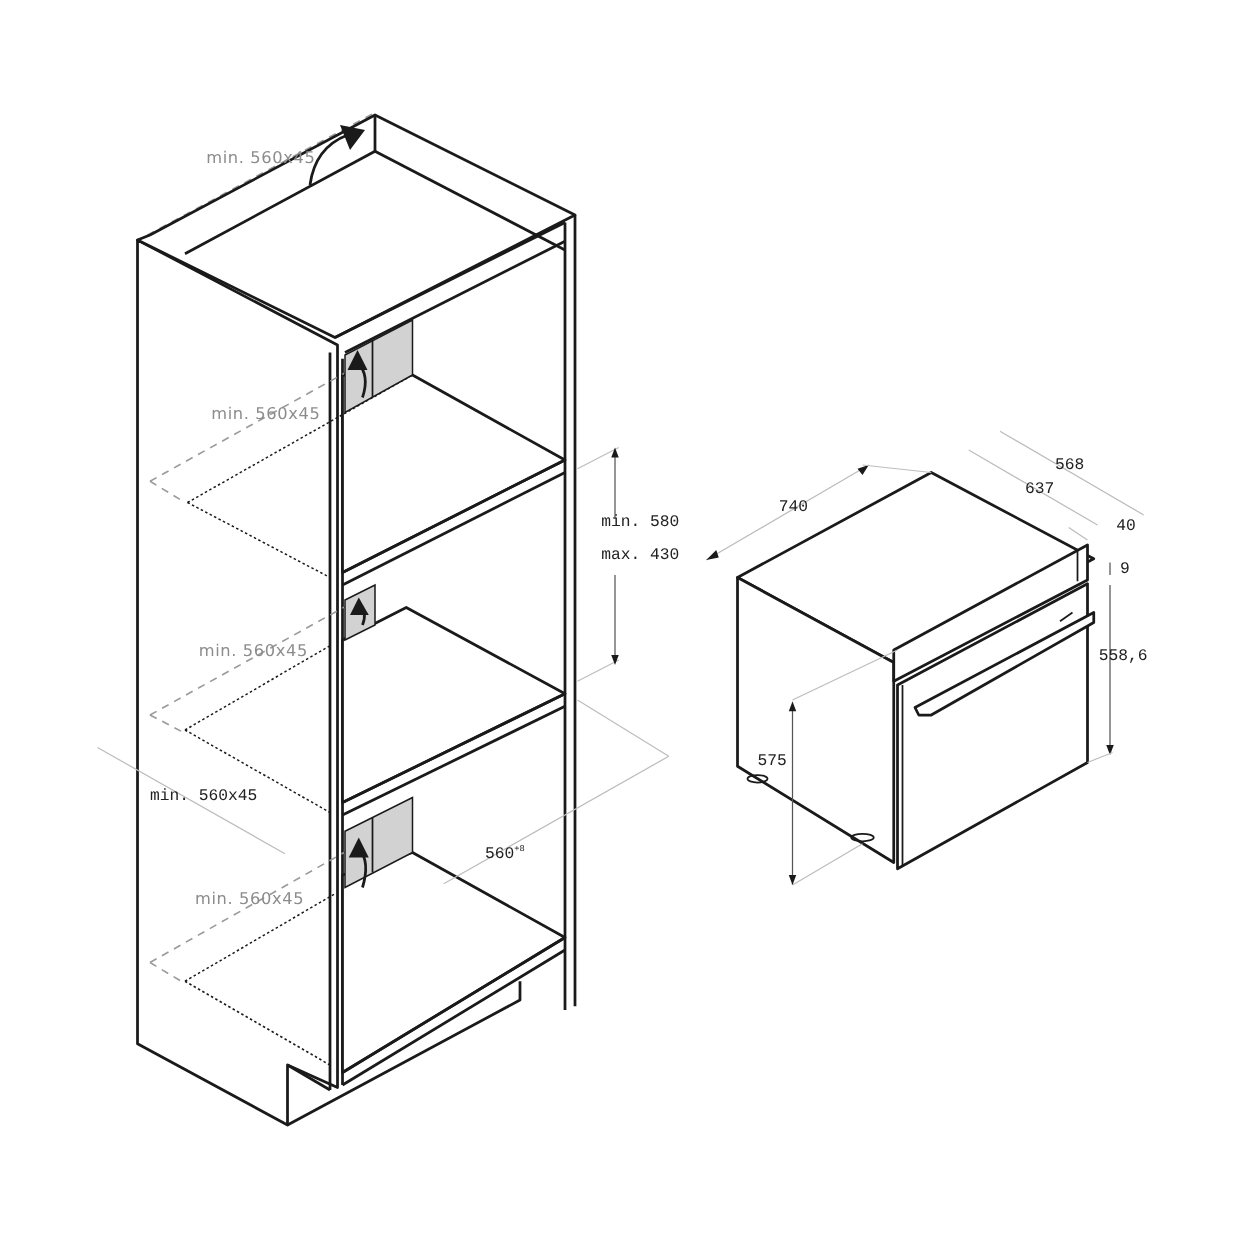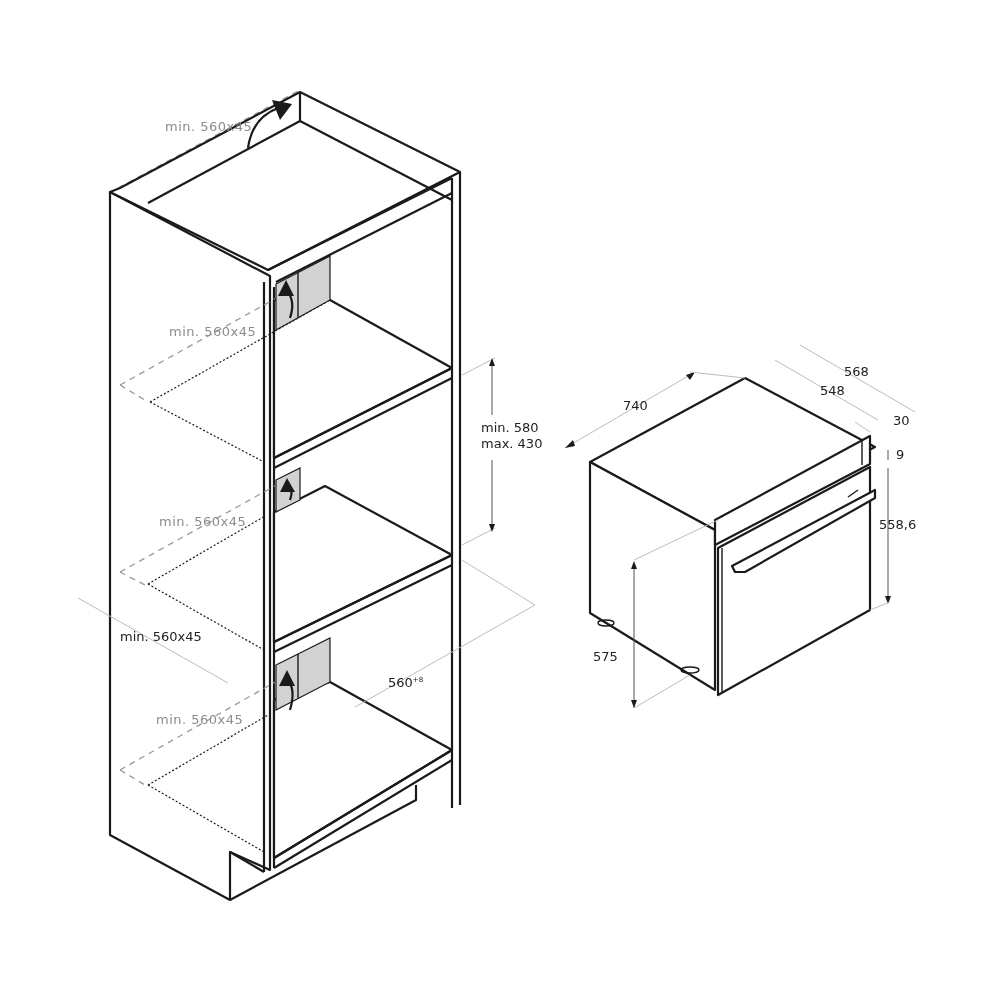--- a/index.html
+++ b/index.html
@@ -9,21 +9,21 @@
   .thin { fill:none; stroke:#1a1a1a; stroke-width:1.4; }
   .dim { fill:none; stroke:#bdbdbd; stroke-width:1; }
   .dimdark { fill:none; stroke:#555; stroke-width:1; }
   .dash { fill:none; stroke:#9a9a9a; stroke-width:1.3; stroke-dasharray:6 5; }
   .dot { fill:none; stroke:#1a1a1a; stroke-width:1.2; stroke-dasharray:2 2; }
   .vent { fill:#d2d2d2; stroke:#1a1a1a; stroke-width:1.2; }
   .arrow { fill:#1a1a1a; }
   .face { fill:#ffffff; }
   .lbl { position:absolute; font-size:13px; white-space:nowrap; line-height:15px; }
   .grey { color:#8c8c8c; letter-spacing:0.5px; }
-  .dark { color:#222; }
+  .dark { color:#222;font-family:Liberation Mono, monospace; }
   sup { font-size:7px; }
 </style>
 </head>
 <body>
 
 <svg width="1000" height="1000" viewBox="0 0 1000 1000">
 
   <g>
 
     <polyline class="dash" points="118,188 300,90"></polyline>
@@ -138,23 +138,23 @@
     <line class="dim" x1="634" y1="708" x2="690" y2="675"></line>
   </g>
 </svg>
 
 <div class="lbl grey" style="left:165px;top:119px;">min. 560x45</div>
 <div class="lbl grey" style="left:169px;top:324px;">min. 560x45</div>
 <div class="lbl grey" style="left:159px;top:514px;">min. 560x45</div>
 <div class="lbl dark" style="left:120px;top:629px;">min. 560x45</div>
 <div class="lbl grey" style="left:156px;top:712px;">min. 560x45</div>
 
-<div class="lbl dark" style="left:481px;top:420px;">min. 580</div>
+<div class="lbl dark" style="left:481px;top:410px;">min. 580</div>
 <div class="lbl dark" style="left:481px;top:436px;">max. 430</div>
 <div class="lbl dark" style="left:388px;top:673px;"><span>560</span><sup>+8</sup></div>
 
 <div class="lbl dark" style="left:623px;top:398px;">740</div>
 <div class="lbl dark" style="left:844px;top:364px;">568</div>
-<div class="lbl dark" style="left:820px;top:383px;">548</div>
-<div class="lbl dark" style="left:893px;top:413px;">30</div>
+<div class="lbl dark" style="left:820px;top:383px;">637</div>
+<div class="lbl dark" style="left:893px;top:413px;">40</div>
 <div class="lbl dark" style="left:896px;top:447px;">9</div>
 <div class="lbl dark" style="left:879px;top:517px;">558,6</div>
-<div class="lbl dark" style="left:593px;top:601px;margin-top:48px;">575</div>
+<div class="lbl dark" style="left:606px;top:601px;">575</div>
 
 </body></html>

